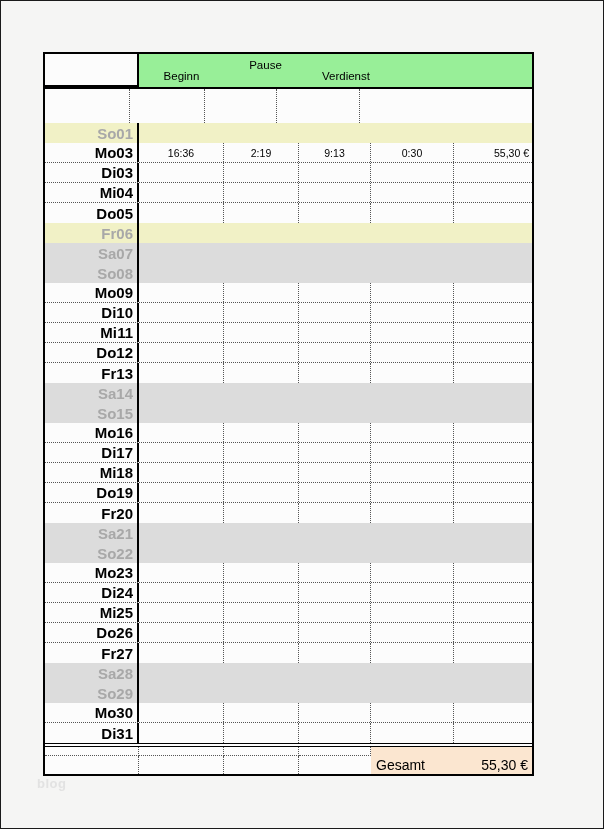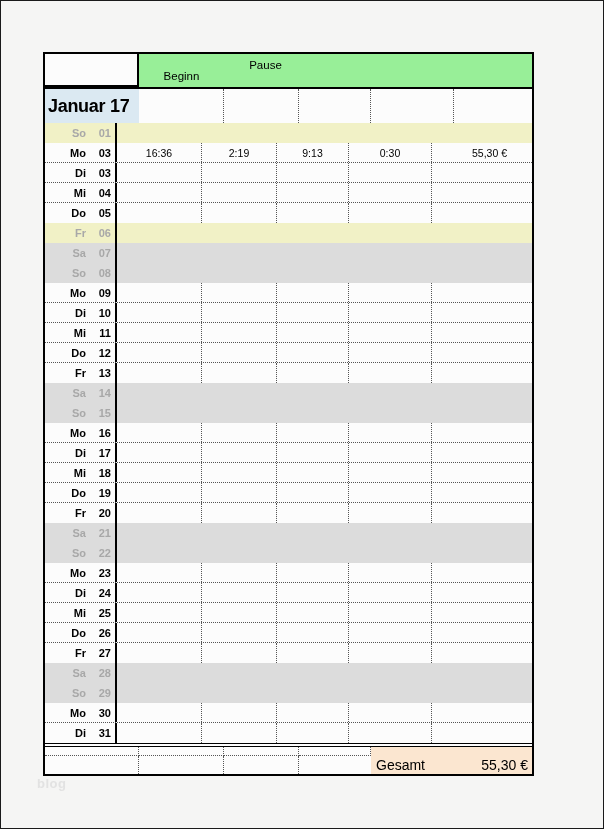--- a/index.html
+++ b/index.html
@@ -28,21 +28,21 @@
 
   .month-row { display: flex; height: 34px; }
   .month-cell { width: 94px; background: #DBE9F2; font-weight: bold; font-size: 18px; display: flex; align-items: center; padding-left: 3px; letter-spacing: -0.3px; }
   .mcell { height: 100%; }
 
   .row { display: flex; height: 20px; }
   .row.holiday { background: #F1F1C6; color: #A8A8A8; }
   .row.weekend { background: #DCDCDC; color: #A8A8A8; }
   .row.db { border-bottom: 1px dotted #555; }
 
-  .lbl { width: 72px; display: flex; align-items: center; justify-content: flex-end; gap: 9px; padding-right: 4px; border-right: 2px solid #000; font-weight: bold; font-size: 11px; }
+  .lbl { width: 94px; display: flex; align-items: center; justify-content: flex-end; gap: 0; padding-right: 4px; border-right: 2px solid #000; font-weight: bold; font-size: 15px; }
   .daynum { min-width: 16px; text-align: right; }
 
   .cell { display: flex; align-items: center; justify-content: center; font-size: 10.5px; }
   .cell.money { justify-content: flex-end; padding-right: 3px; }
   .dr { border-right: 1px dotted #555; }
   .db2 { border-bottom: 1px dotted #555; }
 
   .dline { height: 4px; border-top: 1px solid #000; border-bottom: 1px solid #000; }
 
   .frow1 { display: flex; height: 9px; }
@@ -58,27 +58,27 @@
 <body>
 
 <div class="page">
   <div class="sheet">
 
     <div class="header-row">
       <div class="corner"></div>
       <div class="ghead">
         <div class="hcell cw0">Beginn</div>
         <div class="hcell cw3 raise">Pause</div>
+        <div class="hcell cw4">Verdienst</div>
       </div>
     </div>
 
     <div class="tbody">
 
       <div class="month-row">
-        <div class="month-cell">Januar 17</div>
         <div class="mcell cw0 dr"></div>
         <div class="mcell cw1 dr"></div>
         <div class="mcell cw2 dr"></div>
         <div class="mcell cw3 dr"></div>
         <div class="mcell cw4"></div>
       </div>
 
       <div>
           <div class="row holiday">
             <div class="lbl">

